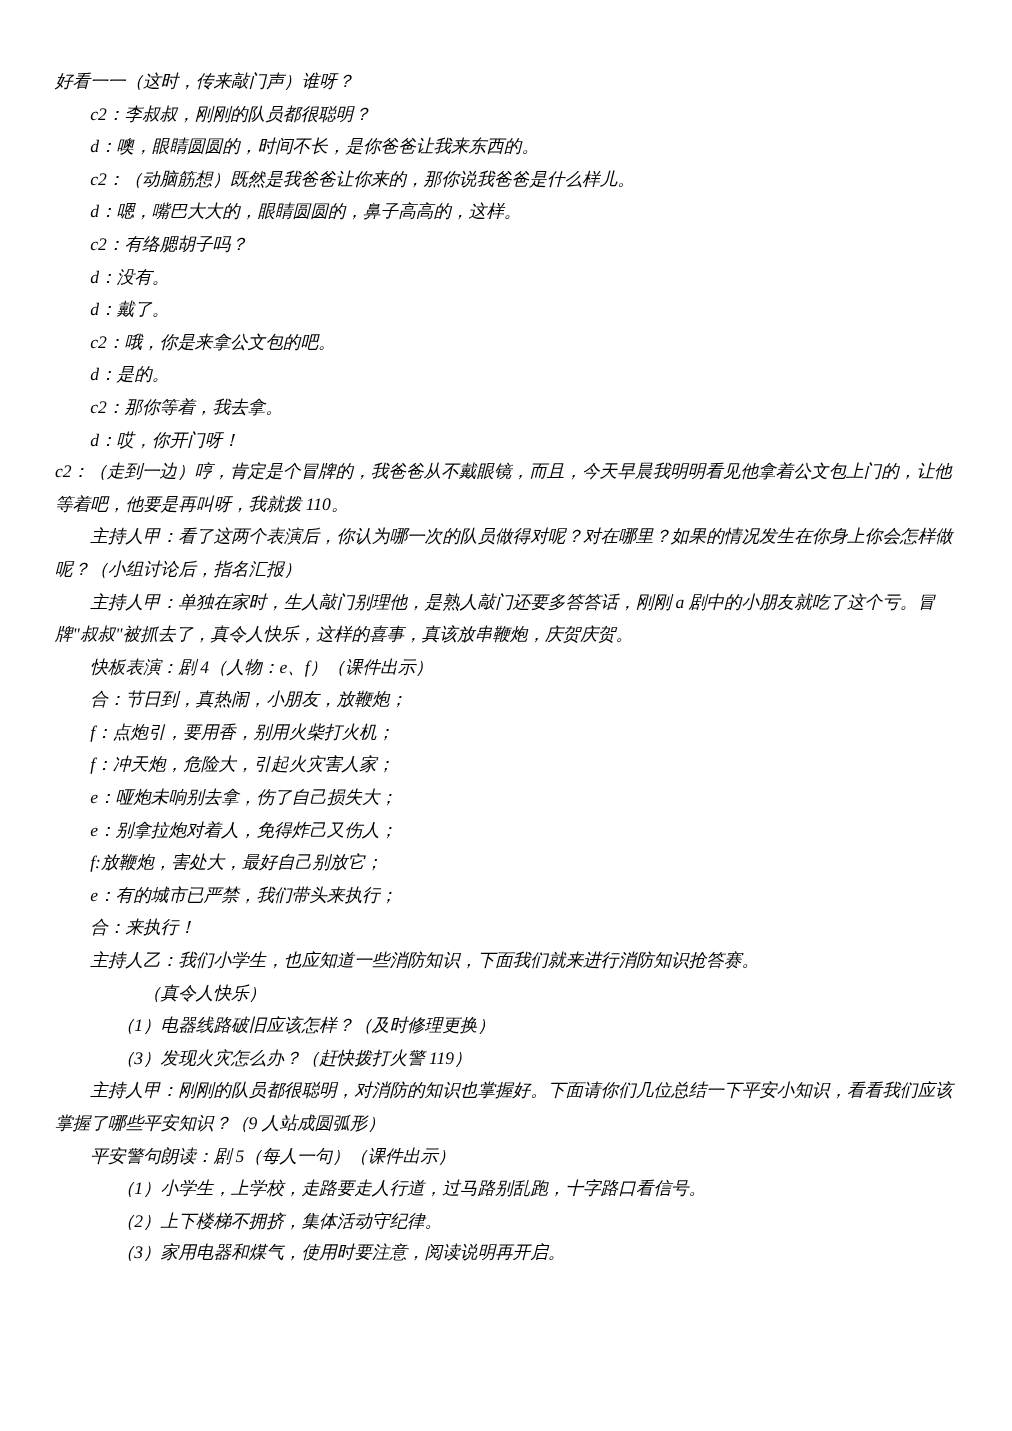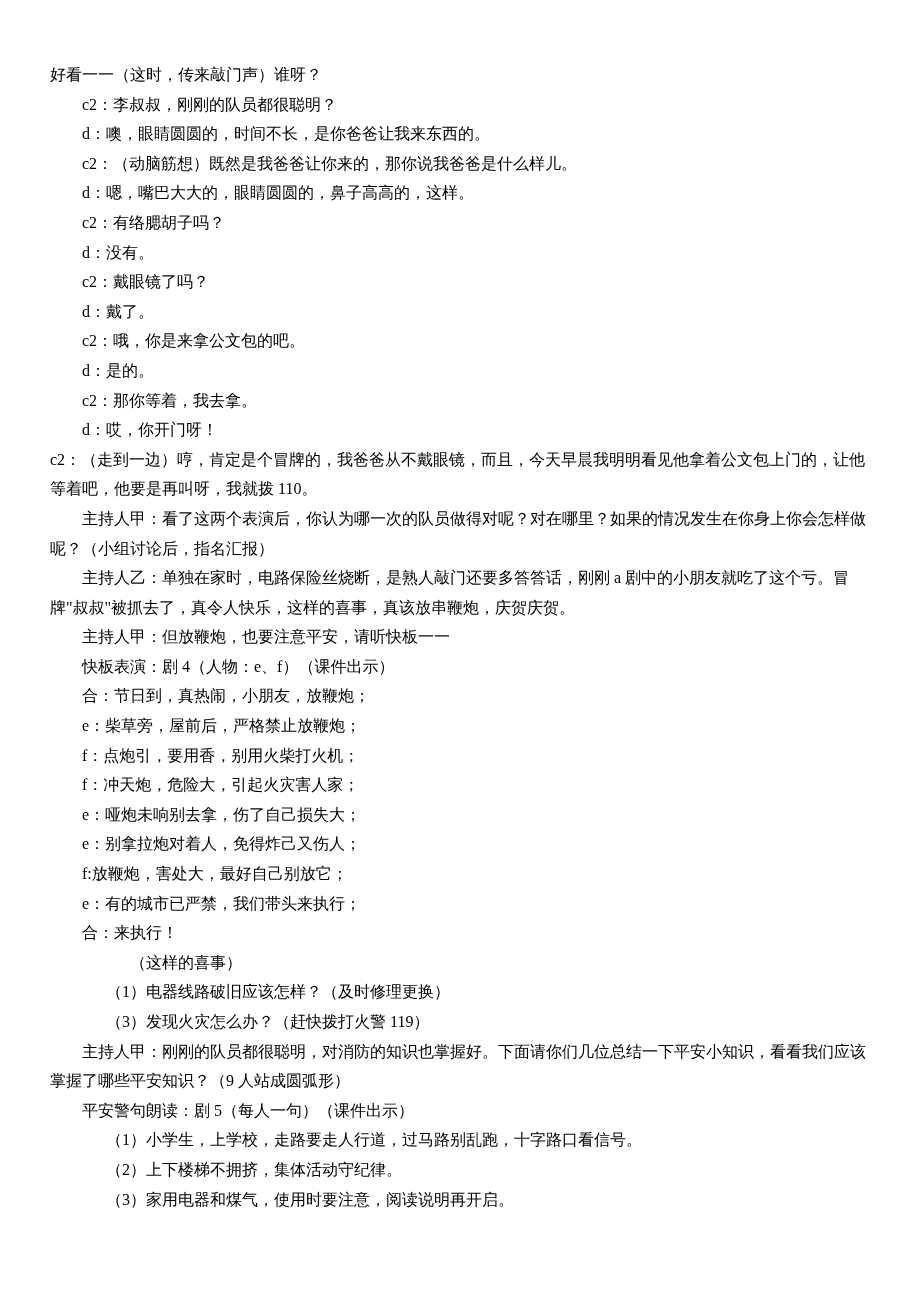--- a/index.html
+++ b/index.html
@@ -6,58 +6,56 @@
       font-family: "SimSun", "宋体", serif;
       font-size: 16px;
       line-height: 1.85;
       color: #000;
       background: #fff;
       margin: 0;
       padding: 60px 50px;
       width: 920px;
       box-sizing: border-box;
     }
-    .line { white-space: pre-wrap; }
+    .line { white-space: pre-wrap; font-style: italic; }
     .i0 { text-indent: 0; }
     .i1 { text-indent: 2em; }
     .i2 { text-indent: 3.5em; }
     .i3 { text-indent: 5em; }
   </style>
 </head>
 <body>
 
 <div id="doc">
     <div class="line i0">好看一一（这时，传来敲门声）谁呀？</div>
     <div class="line i1">c2：李叔叔，刚刚的队员都很聪明？</div>
     <div class="line i1">d：噢，眼睛圆圆的，时间不长，是你爸爸让我来东西的。</div>
     <div class="line i1">c2：（动脑筋想）既然是我爸爸让你来的，那你说我爸爸是什么样儿。</div>
     <div class="line i1">d：嗯，嘴巴大大的，眼睛圆圆的，鼻子高高的，这样。</div>
     <div class="line i1">c2：有络腮胡子吗？</div>
     <div class="line i1">d：没有。</div>
-    <div class="line i1">c2：戴眼镜了吗？</div>
     <div class="line i1">d：戴了。</div>
     <div class="line i1">c2：哦，你是来拿公文包的吧。</div>
     <div class="line i1">d：是的。</div>
     <div class="line i1">c2：那你等着，我去拿。</div>
     <div class="line i1">d：哎，你开门呀！</div>
     <div class="line i0">c2：（走到一边）哼，肯定是个冒牌的，我爸爸从不戴眼镜，而且，今天早晨我明明看见他拿着公文包上门的，让他等着吧，他要是再叫呀，我就拨 110。</div>
     <div class="line i1">主持人甲：看了这两个表演后，你认为哪一次的队员做得对呢？对在哪里？如果的情况发生在你身上你会怎样做呢？（小组讨论后，指名汇报）</div>
-    <div class="line i1">主持人乙：单独在家时，电路保险丝烧断，是熟人敲门还要多答答话，刚刚 a 剧中的小朋友就吃了这个亏。冒牌"叔叔"被抓去了，真令人快乐，这样的喜事，真该放串鞭炮，庆贺庆贺。</div>
-    <div class="line i1">主持人甲：但放鞭炮，也要注意平安，请听快板一一</div>
+    <div class="line i1">主持人甲：单独在家时，生人敲门别理他，是熟人敲门还要多答答话，刚刚 a 剧中的小朋友就吃了这个亏。冒牌"叔叔"被抓去了，真令人快乐，这样的喜事，真该放串鞭炮，庆贺庆贺。</div>
     <div class="line i1">快板表演：剧 4（人物：e、f）（课件出示）</div>
     <div class="line i1">合：节日到，真热闹，小朋友，放鞭炮；</div>
-    <div class="line i1">e：柴草旁，屋前后，严格禁止放鞭炮；</div>
     <div class="line i1">f：点炮引，要用香，别用火柴打火机；</div>
     <div class="line i1">f：冲天炮，危险大，引起火灾害人家；</div>
     <div class="line i1">e：哑炮未响别去拿，伤了自己损失大；</div>
     <div class="line i1">e：别拿拉炮对着人，免得炸己又伤人；</div>
     <div class="line i1">f:放鞭炮，害处大，最好自己别放它；</div>
     <div class="line i1">e：有的城市已严禁，我们带头来执行；</div>
     <div class="line i1">合：来执行！</div>
-    <div class="line i3">（这样的喜事）</div>
+    <div class="line i1">主持人乙：我们小学生，也应知道一些消防知识，下面我们就来进行消防知识抢答赛。</div>
+    <div class="line i3">（真令人快乐）</div>
     <div class="line i2">（1）电器线路破旧应该怎样？（及时修理更换）</div>
     <div class="line i2">（3）发现火灾怎么办？（赶快拨打火警 119）</div>
     <div class="line i1">主持人甲：刚刚的队员都很聪明，对消防的知识也掌握好。下面请你们几位总结一下平安小知识，看看我们应该掌握了哪些平安知识？（9 人站成圆弧形）</div>
     <div class="line i1">平安警句朗读：剧 5（每人一句）（课件出示）</div>
     <div class="line i2">（1）小学生，上学校，走路要走人行道，过马路别乱跑，十字路口看信号。</div>
     <div class="line i2">（2）上下楼梯不拥挤，集体活动守纪律。</div>
     <div class="line i2">（3）家用电器和煤气，使用时要注意，阅读说明再开启。</div>
   </div>
 
 </body></html>

